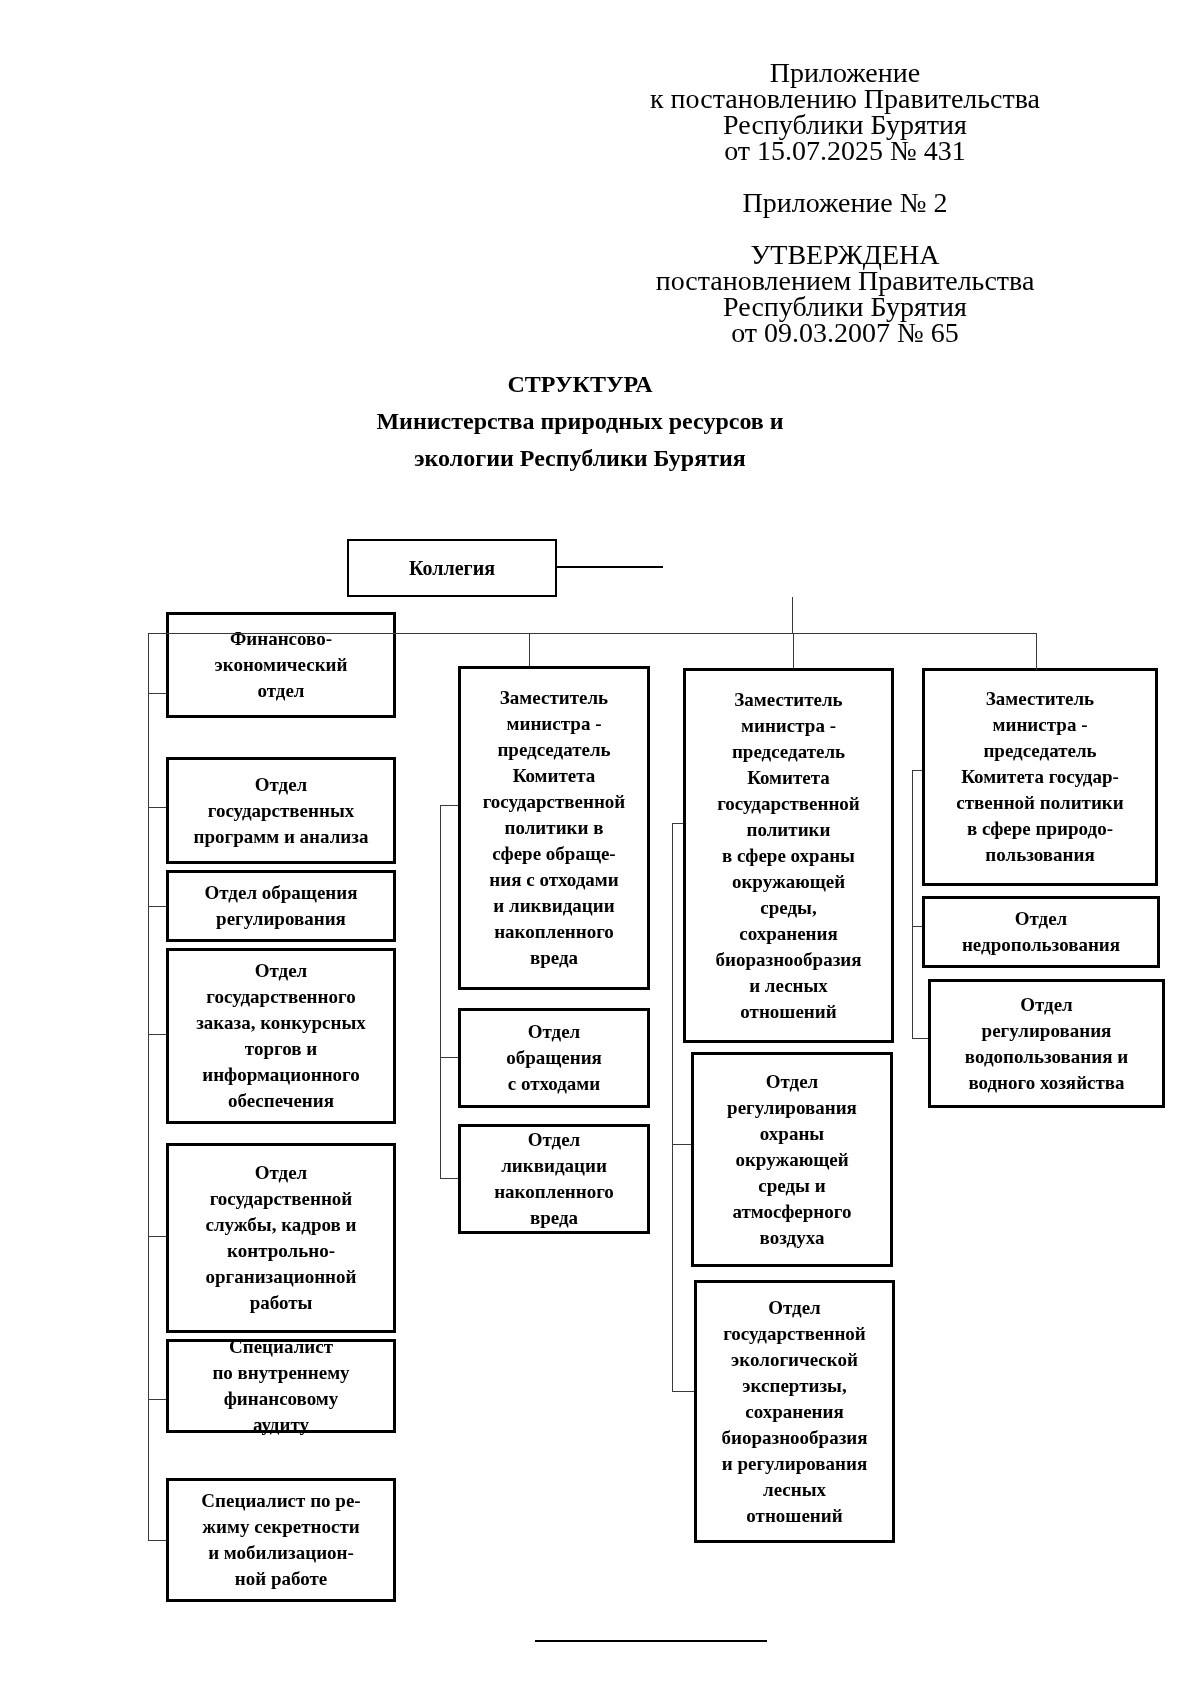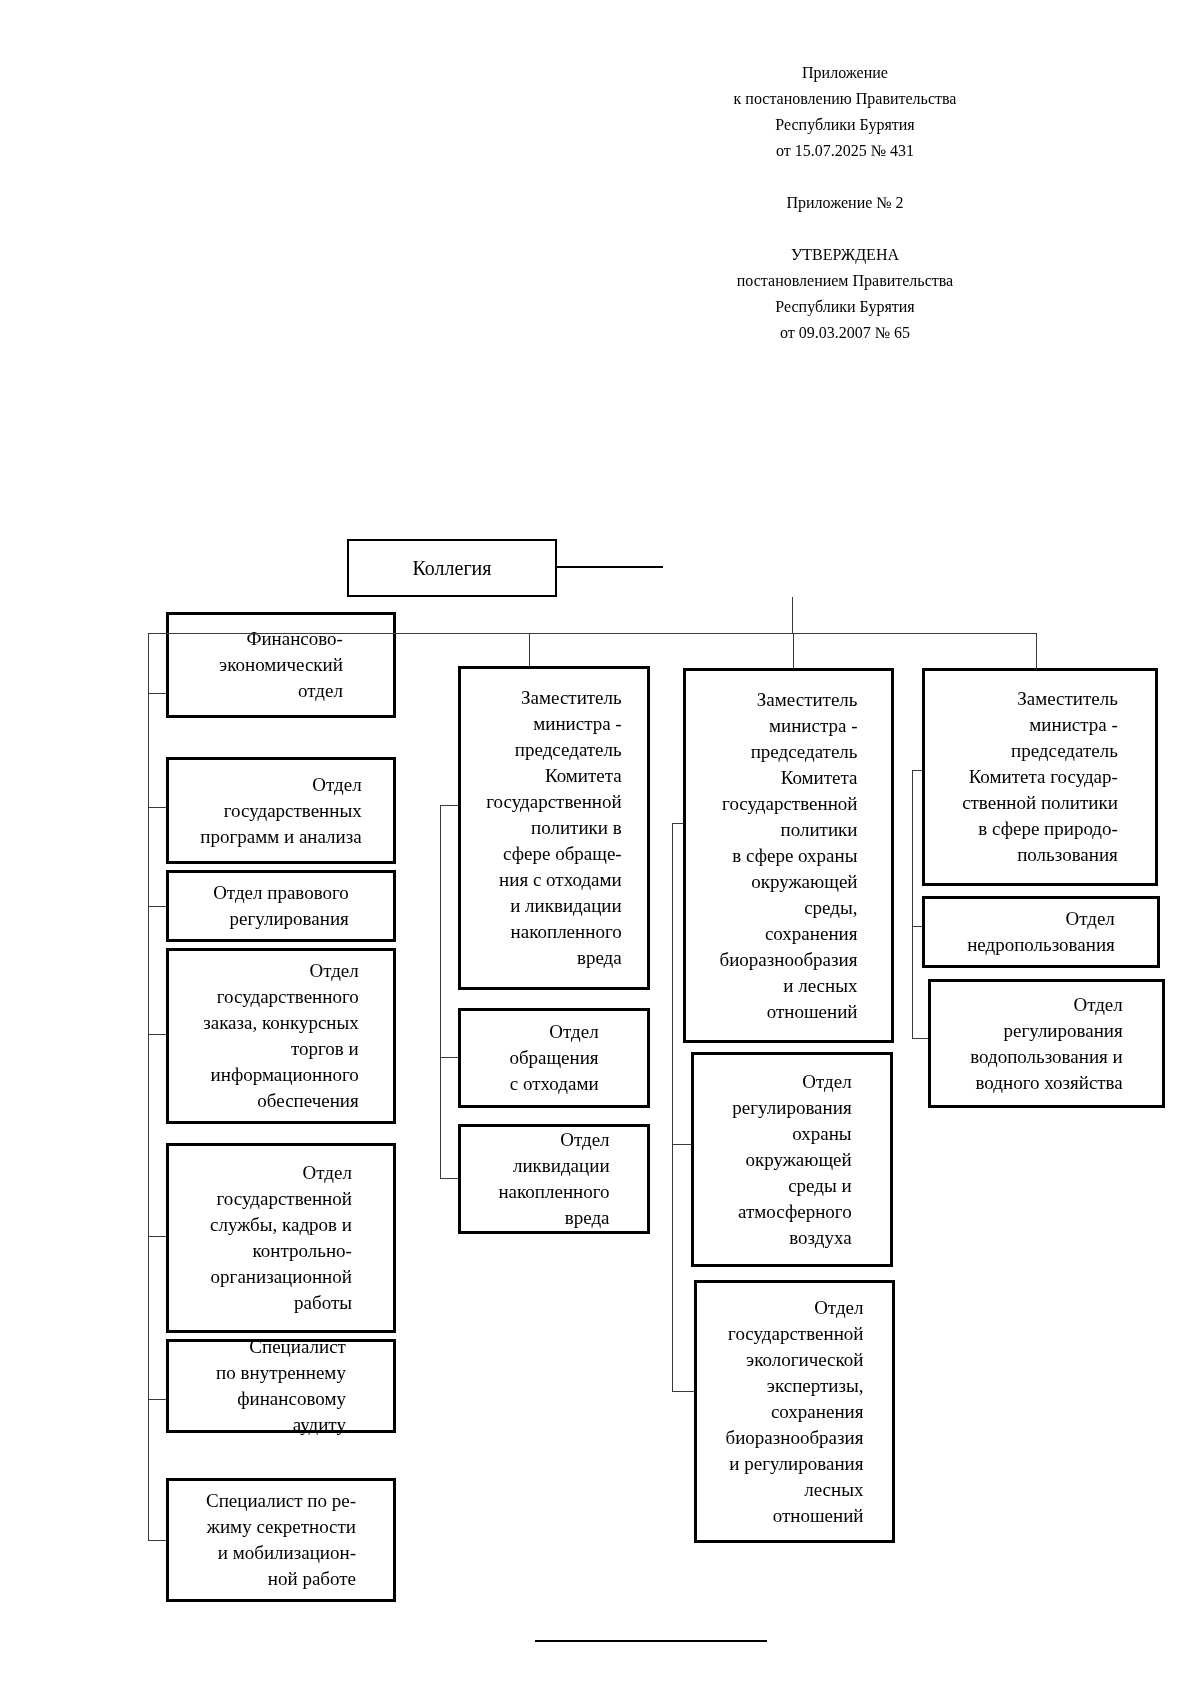--- a/index.html
+++ b/index.html
@@ -5,29 +5,30 @@
   html,body{margin:0;padding:0;background:#ffffff;}
   .page{
     position:relative;
     width:1200px;height:1698px;
     background:#ffffff;
     font-family:"Liberation Serif","DejaVu Serif",serif;
     color:#000;
     overflow:hidden;
   }
   .txtblock{position:absolute;white-space:pre-line;text-align:center;}
-  .annex{left:620px;top:60px;width:450px;font-size:16px;line-height:26px;}
+  .annex{left:620px;top:60px;width:450px;font-size:28px;line-height:26px;}
   .doctitle{left:330px;top:366px;width:500px;font-size:24px;line-height:37px;font-weight:bold;}
   .box{
     position:absolute;box-sizing:border-box;
     border:3px solid #000;background:#fff;
     display:flex;align-items:center;justify-content:center;
-    text-align:right;white-space:pre-line;
+    text-align:center;white-space:pre-line;
     font-size:19px;line-height:26px;
     padding:14px 5px;
+    font-weight:bold;
   }
   .b2{border-width:2px;}
   .top-label{font-size:20px;}
   .ln{position:absolute;background:#3a3a3a;}
   .lnb{background:#000;}
 </style>
 </head>
 <body>
 
 <div class="page">
@@ -37,30 +38,33 @@
 Республики Бурятия
 от 15.07.2025 № 431
 
 Приложение № 2
 
 УТВЕРЖДЕНА
 постановлением Правительства
 Республики Бурятия
 от 09.03.2007 № 65</div>
 
+  <div class="txtblock doctitle">СТРУКТУРА
+Министерства природных ресурсов и
+экологии Республики Бурятия</div>
 
   <div class="box b2 top-label" style="left:347px;top:539px;width:210px;height:58px;">Коллегия</div>
 
   <div class="box" style="left:166px;top:612px;width:230px;height:106px;">Финансово-
 экономический
 отдел</div>
   <div class="box" style="left:166px;top:757px;width:230px;height:107px;">Отдел
 государственных
 программ и анализа</div>
-  <div class="box" style="left:166px;top:870px;width:230px;height:72px;">Отдел правового
+  <div class="box" style="left:166px;top:870px;width:230px;height:72px;">Отдел обращения
 регулирования</div>
   <div class="box" style="left:166px;top:948px;width:230px;height:176px;">Отдел
 государственного
 заказа, конкурсных
 торгов и
 информационного
 обеспечения</div>
   <div class="box" style="left:166px;top:1143px;width:230px;height:190px;">Отдел
 государственной
 службы, кадров и

